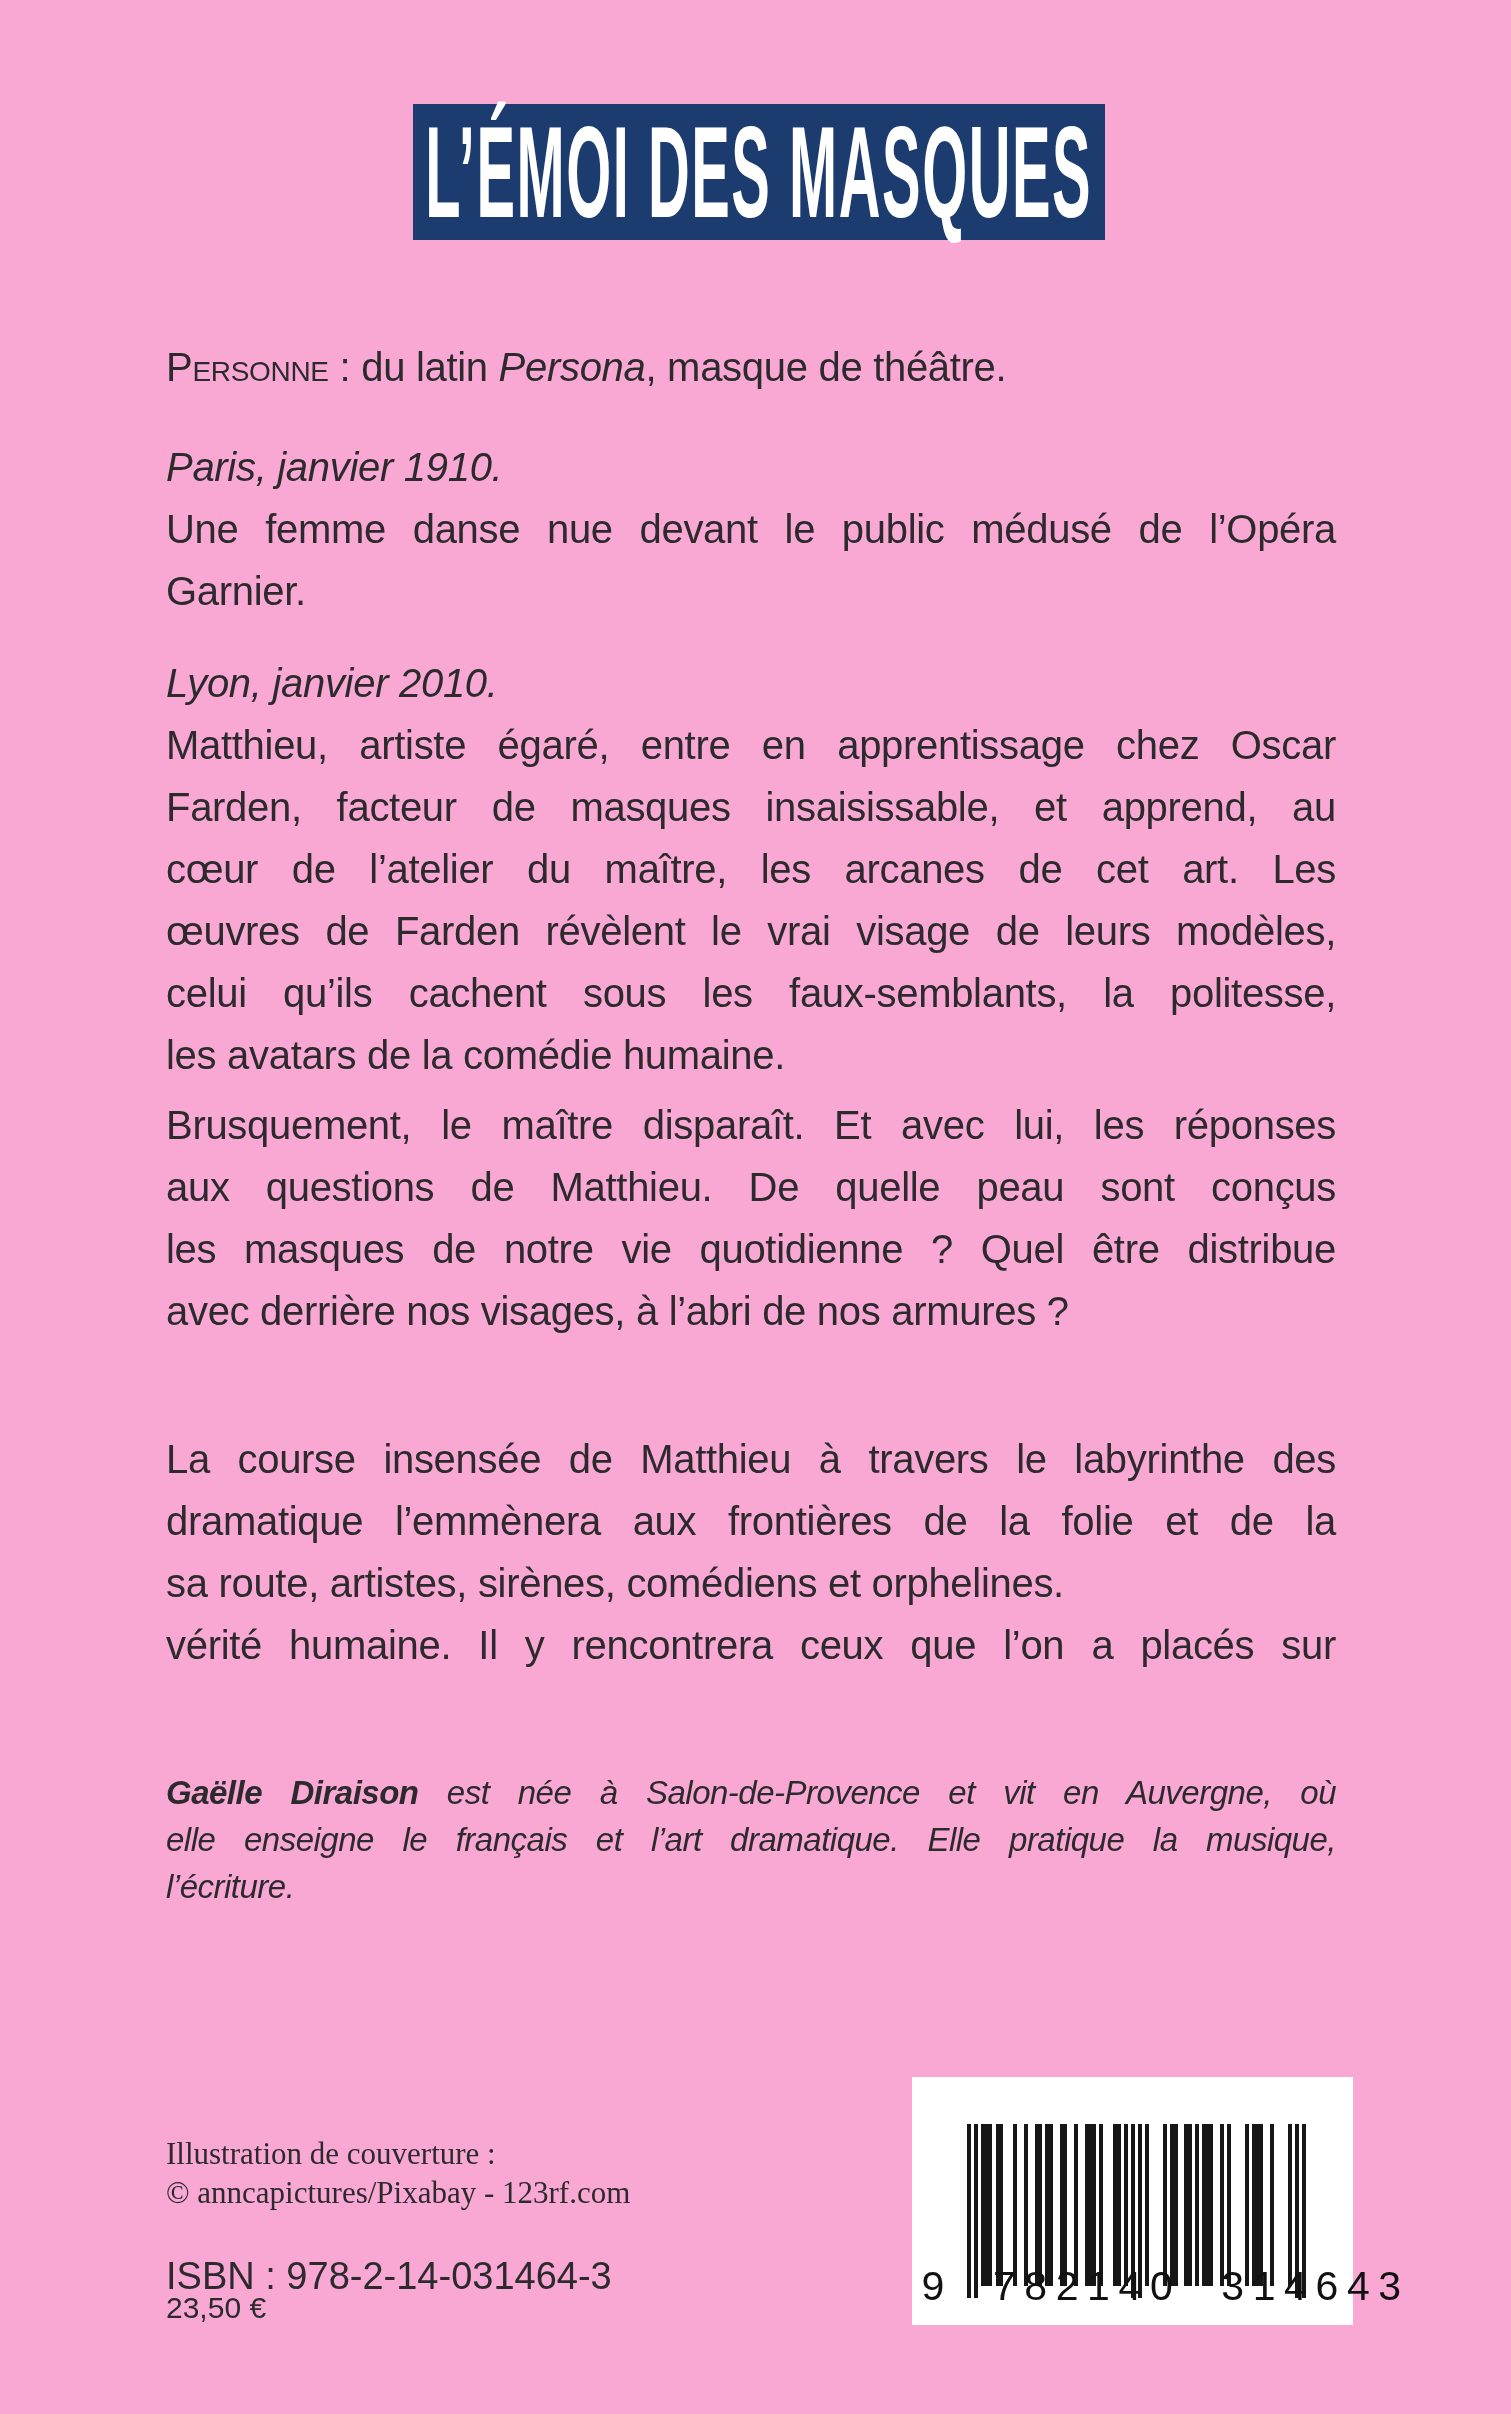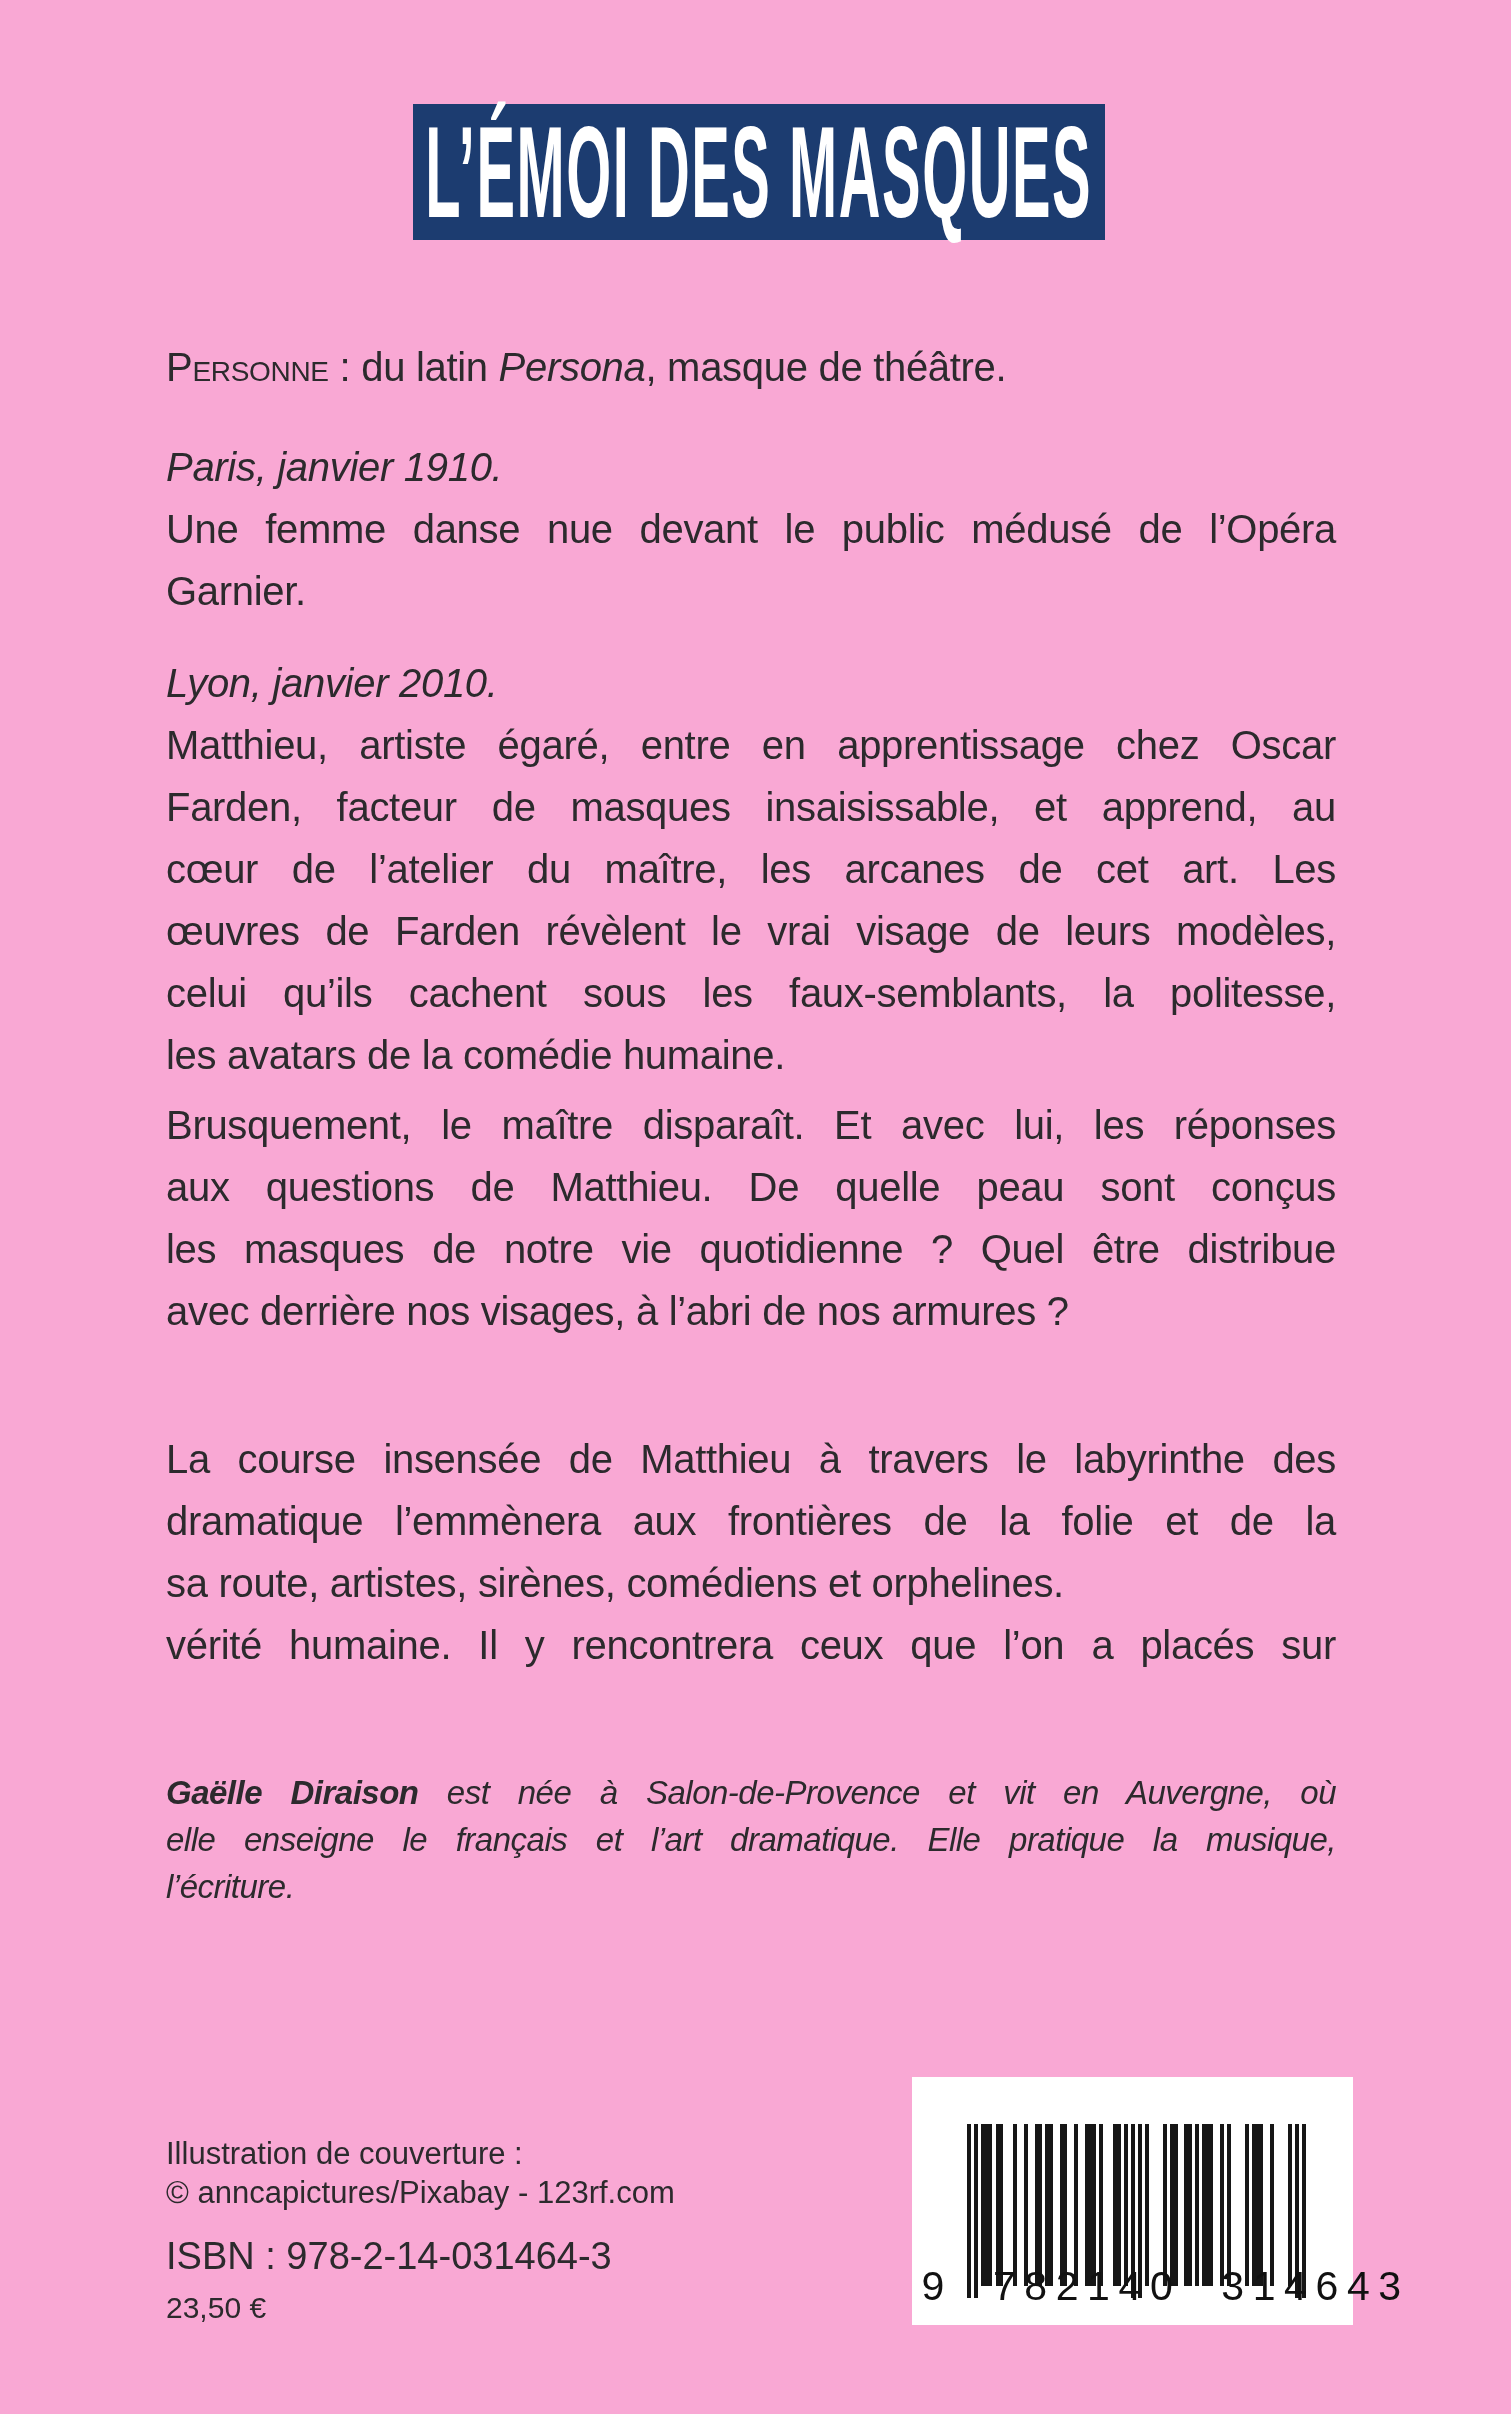--- a/index.html
+++ b/index.html
@@ -31,22 +31,22 @@
     transform-origin:center center;
     line-height:1;
   }
   .block{
     position:absolute;
     left:166px;
     width:1170px;
   }
   .body-text{ font-size:40px; line-height:62px; letter-spacing:-0.3px; }
   .bio-text{ font-size:33px; line-height:47px; letter-spacing:-0.5px; font-style:italic; }
-  .credits-text{ font-size:31px; line-height:39px; }
-  .isbn-text{ font-size:38px; line-height:44px; }
+  .credits-text{ font-size:31px; line-height:39px;font-family:Liberation Serif, serif; }
+  .isbn-text{ font-size:38px; line-height:44px;margin-top:20px; }
   .price-text{ font-size:30px; line-height:49px; }
   .line{ text-align:justify; text-align-last:left; }
   .line.stretch{ text-align-last:justify; }
   .seg-n{ font-style:normal; }
   .seg-i{ font-style:italic; }
   .seg-bi{ font-weight:bold; font-style:italic; }
   .seg-sc{ font-variant:small-caps; }
   .barcode-box{
     position:absolute;
     left:912px; top:2077px;

